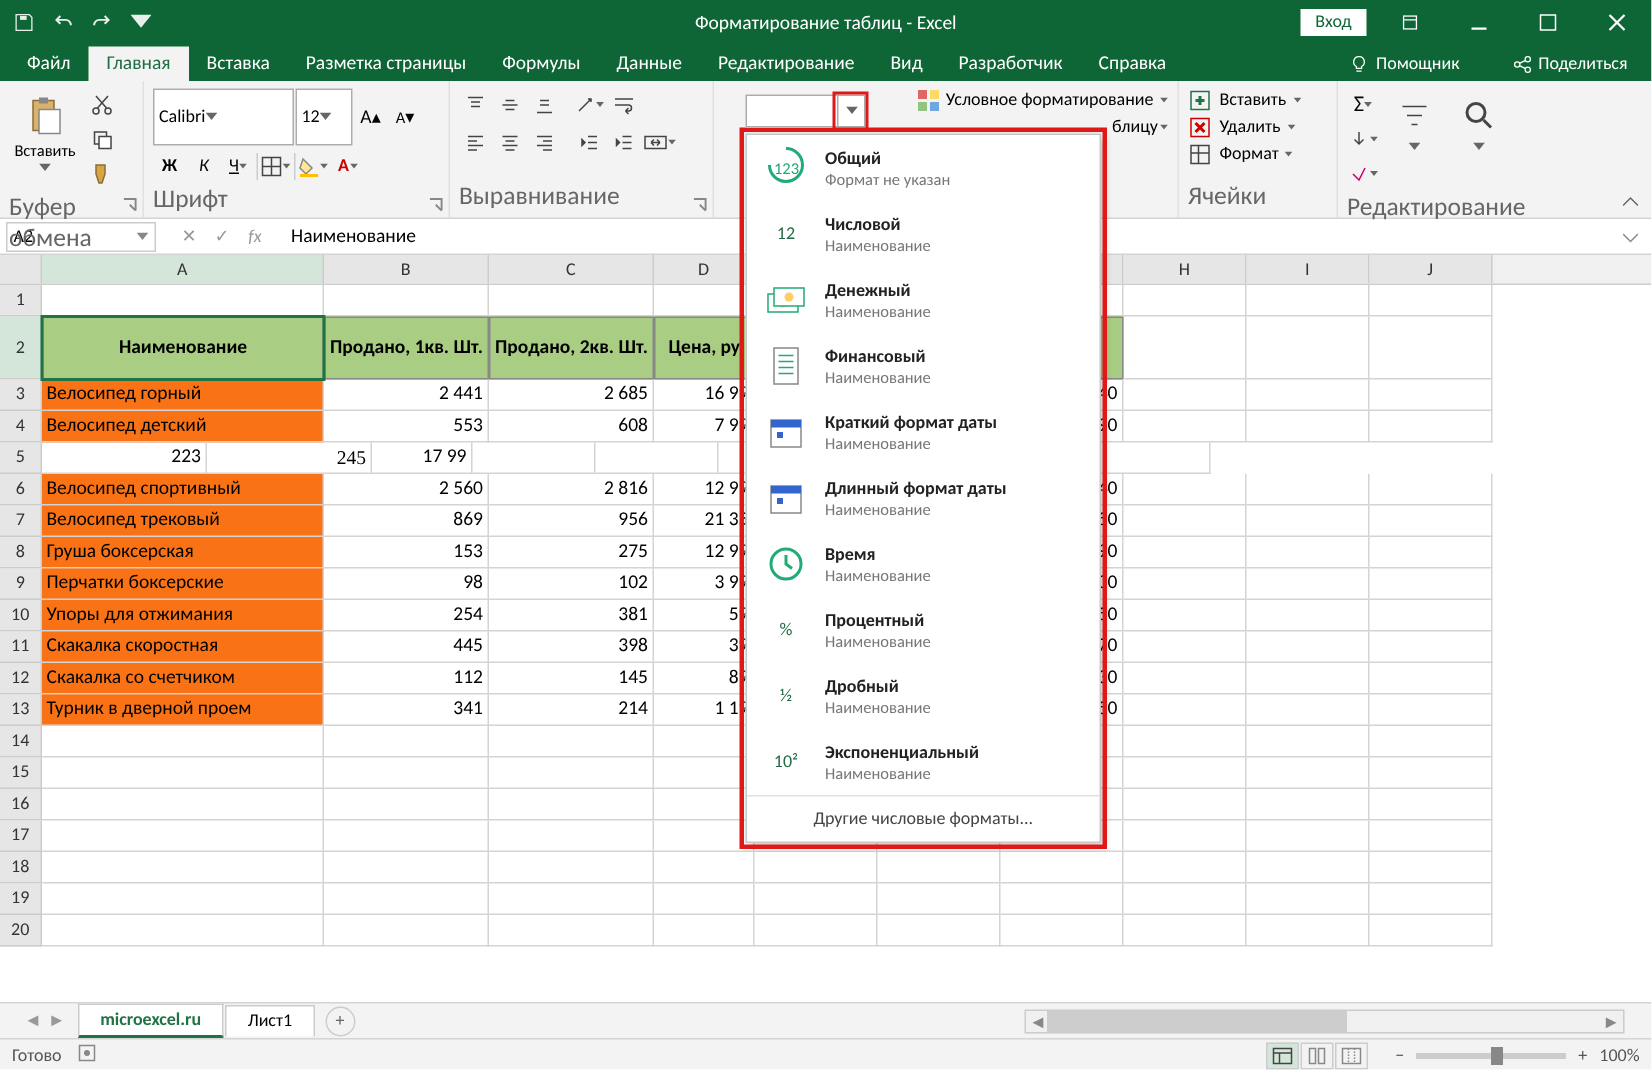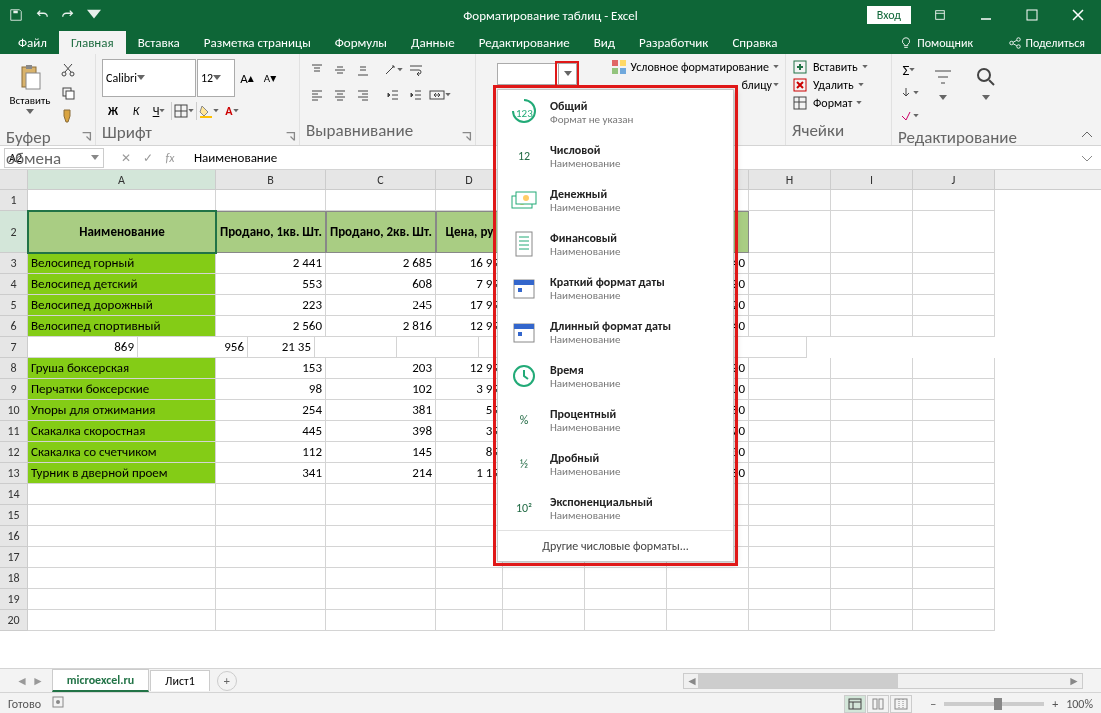--- a/index.html
+++ b/index.html
@@ -42,21 +42,21 @@
 .colh{border-right:1px solid #ccc;text-align:center;line-height:20px;font-size:12px;color:#333;background:#e6e6e6}
 .colh.sel{background:#d3e6d9}
 .rows{position:relative}
 .row{display:flex;height:21px}
 .rowh{width:28px;background:#e6e6e6;border-right:1px solid #ccc;border-bottom:1px solid #ccc;text-align:center;line-height:20px;font-size:12px;color:#333}
 .rowh.sel{background:#d3e6d9}
 .cell{border-right:1px solid #d4d4d4;border-bottom:1px solid #d4d4d4;padding:0 3px;line-height:20px;font-size:13px;overflow:hidden;white-space:nowrap}
 .hdr-cell{background:#a9cd83;font-weight:bold;text-align:center;border:1px solid #888}
 .hdr-row{height:42px}
 .hdr-row .cell{line-height:1.2;display:flex;align-items:center;justify-content:center;text-align:center}
-.name-cell{background:#84cc16}
+.name-cell{background:#f97316}
 .num-cell{text-align:right}
 .sel-cell{outline:2px solid #217346;outline-offset:-1px;position:relative}
 .format-dropdown{position:absolute;left:497px;top:62px;width:237px;background:#fff;border:1px solid #c6c6c6;box-shadow:2px 2px 6px rgba(0,0,0,.25);z-index:100}
 .format-dropdown.red-outline{outline:3px solid #e01818;outline-offset:1px}
 .fmt-list{max-height:445px;overflow:hidden}
 .fmt-item{display:flex;align-items:center;padding:6px 10px;gap:10px;cursor:pointer}
 .fmt-icon{width:32px;height:32px;display:flex;align-items:center;justify-content:center;color:#216a44;font-size:18px;font-family:Georgia,serif}
 .fmt-text{display:flex;flex-direction:column}
 .fmt-title{font-size:12px;color:#222;font-weight:600}
 .fmt-sub{font-size:11px;color:#777}
@@ -562,21 +562,20 @@
         <div class="cell num-cell" style="width: 67px;">7 99</div>
         <div class="cell" style="width: 82px;"></div>
         <div class="cell" style="width: 82px;"></div>
         <div class="cell num-cell" style="width: 82px;">9 276 390</div>
         <div class="cell" style="width: 82px;"></div>
         <div class="cell" style="width: 82px;"></div>
         <div class="cell" style="width: 82px;"></div>
       </div>
       <div class="row">
         <div class="rowh">5</div>
-        <div class="cell name-cell" style="width: 188px;">Велосипед дорожный</div>
         <div class="cell num-cell" style="width: 110px;">223</div>
         <div class="cell num-cell" style="width: 110px; font-family: Liberation Serif, serif;">245</div>
         <div class="cell num-cell" style="width: 67px;">17 99</div>
         <div class="cell" style="width: 82px;"></div>
         <div class="cell" style="width: 82px;"></div>
         <div class="cell num-cell" style="width: 82px;">8 419 320</div>
         <div class="cell" style="width: 82px;"></div>
         <div class="cell" style="width: 82px;"></div>
         <div class="cell" style="width: 82px;"></div>
       </div>
@@ -588,35 +587,36 @@
         <div class="cell num-cell" style="width: 67px;">12 99</div>
         <div class="cell" style="width: 82px;"></div>
         <div class="cell" style="width: 82px;"></div>
         <div class="cell num-cell" style="width: 82px;">69 834 240</div>
         <div class="cell" style="width: 82px;"></div>
         <div class="cell" style="width: 82px;"></div>
         <div class="cell" style="width: 82px;"></div>
       </div>
       <div class="row">
         <div class="rowh">7</div>
+        <div class="cell name-cell" style="width: 188px;">Велосипед трековый</div>
         <div class="cell num-cell" style="width: 110px;">869</div>
         <div class="cell num-cell" style="width: 110px;">956</div>
         <div class="cell num-cell" style="width: 67px;">21 35</div>
         <div class="cell" style="width: 82px;"></div>
         <div class="cell" style="width: 82px;"></div>
         <div class="cell num-cell" style="width: 82px;">39 219 250</div>
         <div class="cell" style="width: 82px;"></div>
         <div class="cell" style="width: 82px;"></div>
         <div class="cell" style="width: 82px;"></div>
       </div>
       <div class="row">
         <div class="rowh">8</div>
         <div class="cell name-cell" style="width: 188px;">Груша боксерская</div>
         <div class="cell num-cell" style="width: 110px;">153</div>
-        <div class="cell num-cell" style="width: 110px;">203</div>
+        <div class="cell num-cell" style="width: 110px;">275</div>
         <div class="cell num-cell" style="width: 67px;">12 99</div>
         <div class="cell" style="width: 82px;"></div>
         <div class="cell" style="width: 82px;"></div>
         <div class="cell num-cell" style="width: 82px;">4 169 790</div>
         <div class="cell" style="width: 82px;"></div>
         <div class="cell" style="width: 82px;"></div>
         <div class="cell" style="width: 82px;"></div>
       </div>
       <div class="row">
         <div class="rowh">9</div>

